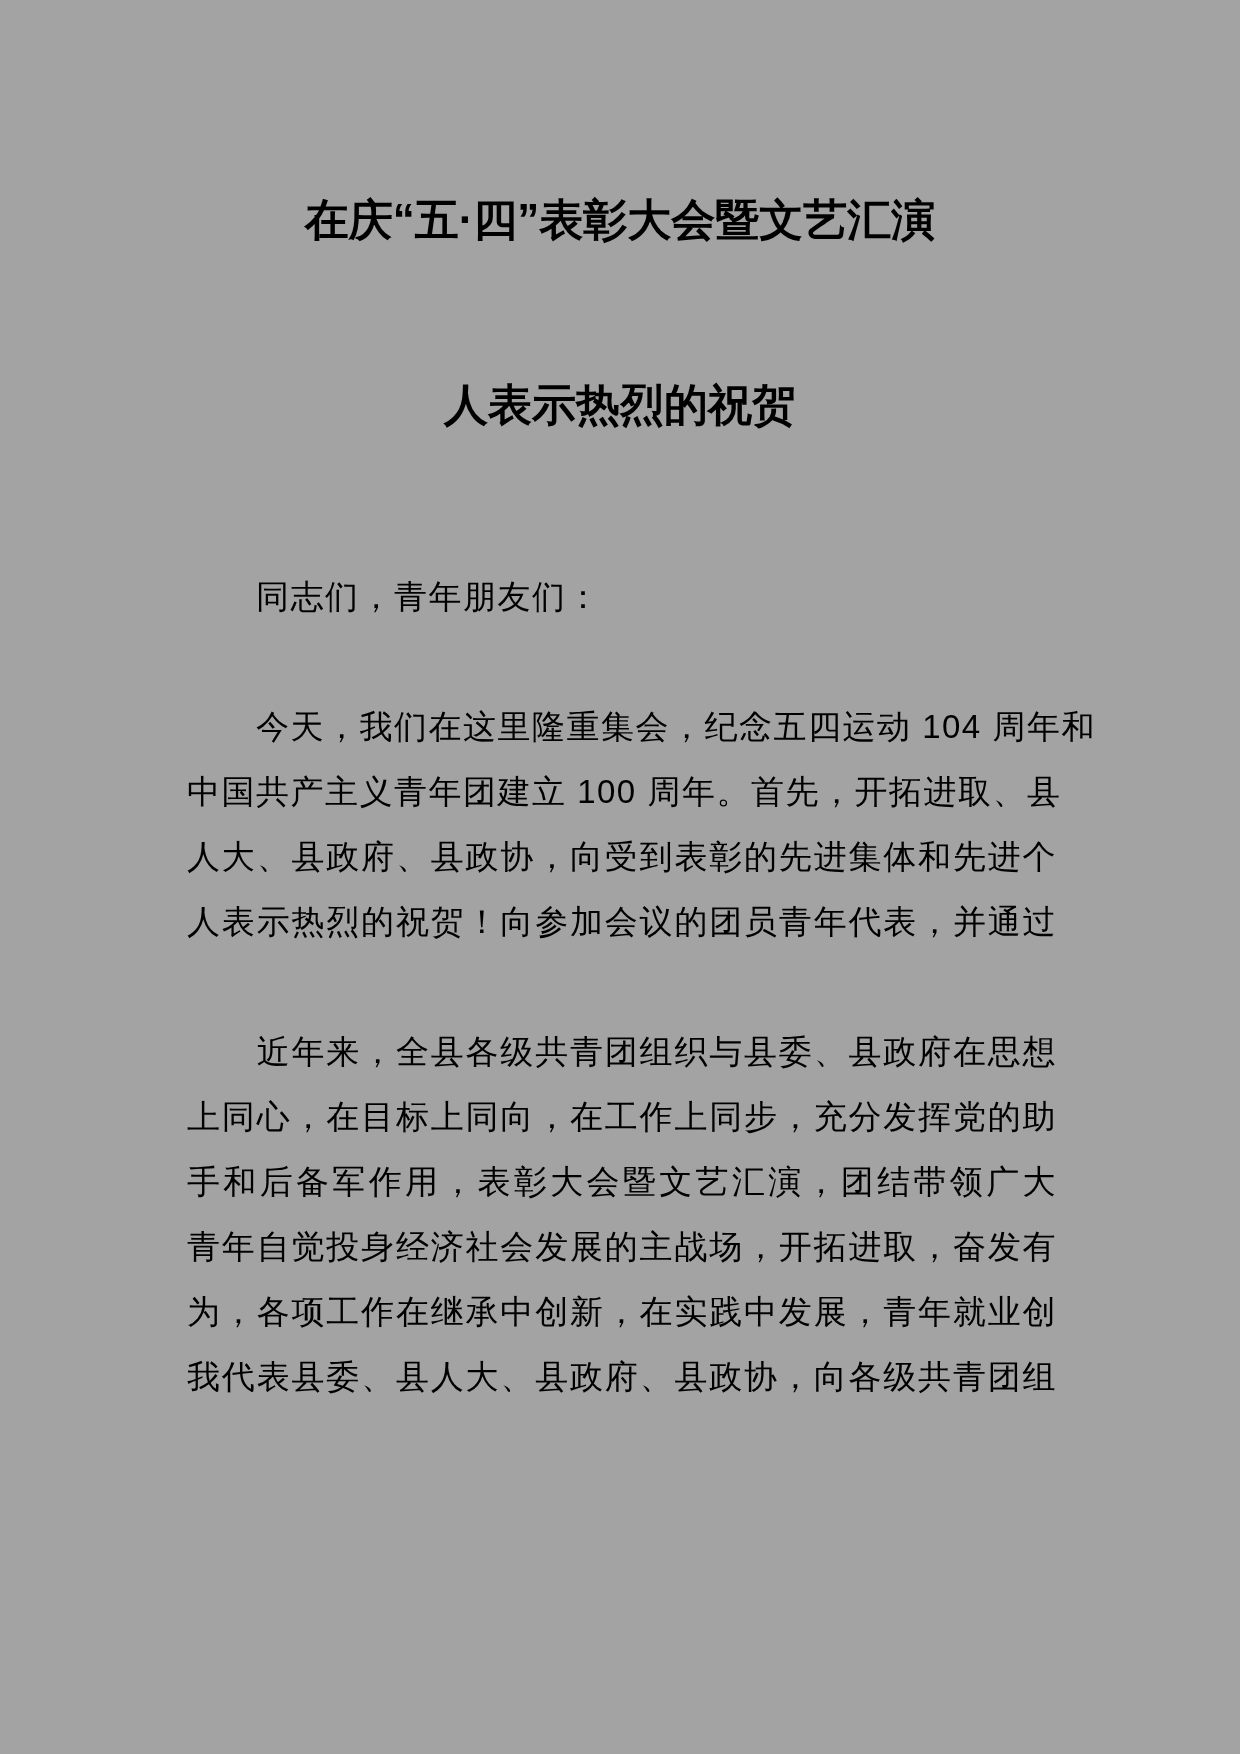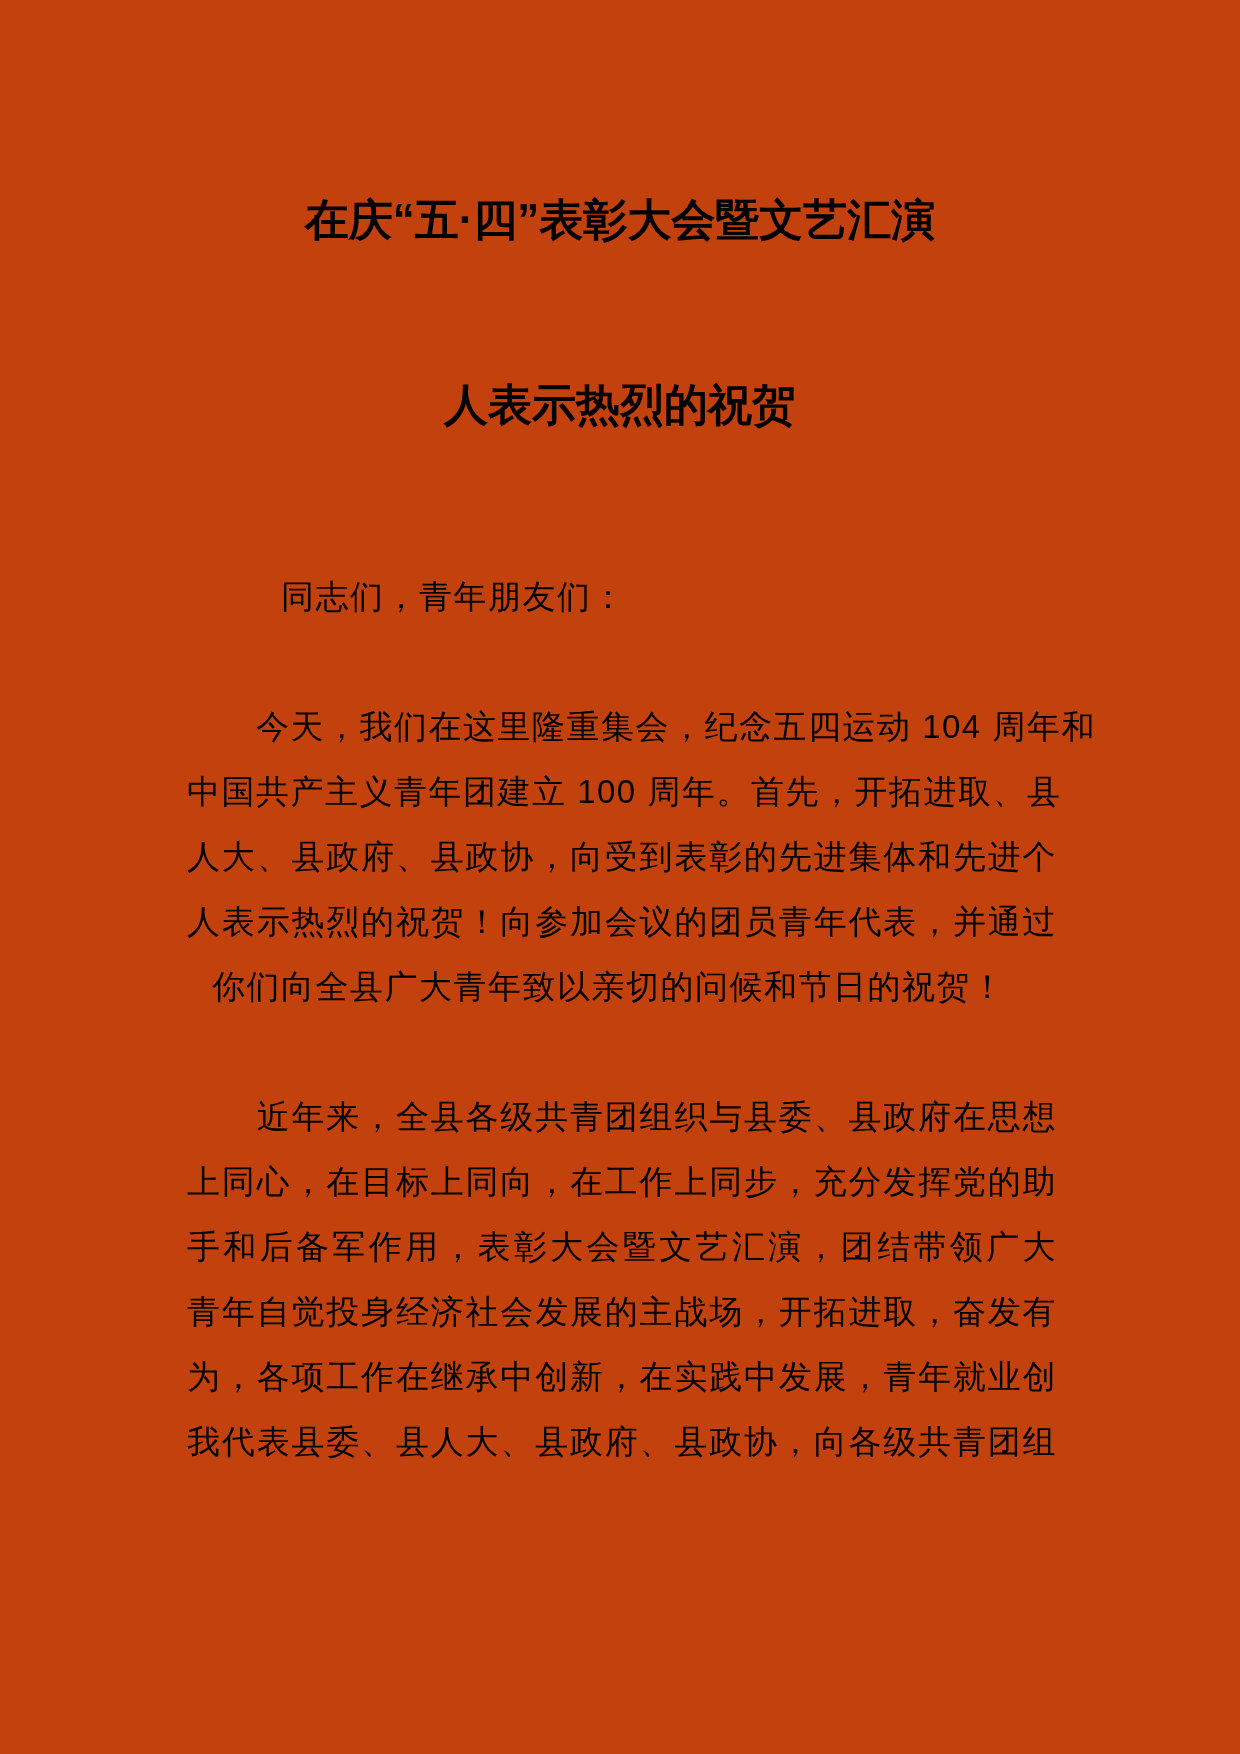--- a/index.html
+++ b/index.html
@@ -4,21 +4,21 @@
 <style>
   html, body {
     margin: 0;
     padding: 0;
     background: #ffffff;
   }
   .page {
     position: relative;
     width: 1240px;
     height: 1754px;
-    background: #c2410c;
+    background: #a3a3a3;
     overflow: hidden;
     color: #000000;
     font-family: "Liberation Sans", sans-serif;
   }
   .doc-title {
     position: absolute;
     left: 0;
     width: 100%;
     text-align: center;
     font-size: 44px;
@@ -43,21 +43,20 @@
     height: 65px;
     text-align: justify;
     text-align-last: justify;
     text-justify: inter-character;
     white-space: nowrap;
   }
   .text-line.natural {
     text-align: left;
     text-align-last: left;
     white-space: nowrap;
-    margin-left: 25px;
   }
   .par-gap {
     height: 65px;
   }
 </style>
 </head>
 <body>
 
 <div class="page">
 
@@ -69,21 +68,20 @@
 
     <div class="text-line natural">　　同志们，青年朋友们：</div>
 
     <div class="par-gap"></div>
 
     <div>
       <div class="text-line">　　今天，我们在这里隆重集会，纪念五四运动 104 周年和</div>
       <div class="text-line">中国共产主义青年团建立 100 周年。首先，开拓进取、县</div>
       <div class="text-line">人大、县政府、县政协，向受到表彰的先进集体和先进个</div>
       <div class="text-line">人表示热烈的祝贺！向参加会议的团员青年代表，并通过</div>
-      <div class="text-line natural">你们向全县广大青年致以亲切的问候和节日的祝贺！</div>
     </div>
 
     <div class="par-gap"></div>
 
     <div>
       <div class="text-line">　　近年来，全县各级共青团组织与县委、县政府在思想</div>
       <div class="text-line">上同心，在目标上同向，在工作上同步，充分发挥党的助</div>
       <div class="text-line">手和后备军作用，表彰大会暨文艺汇演，团结带领广大</div>
       <div class="text-line">青年自觉投身经济社会发展的主战场，开拓进取，奋发有</div>
       <div class="text-line">为，各项工作在继承中创新，在实践中发展，青年就业创</div>

